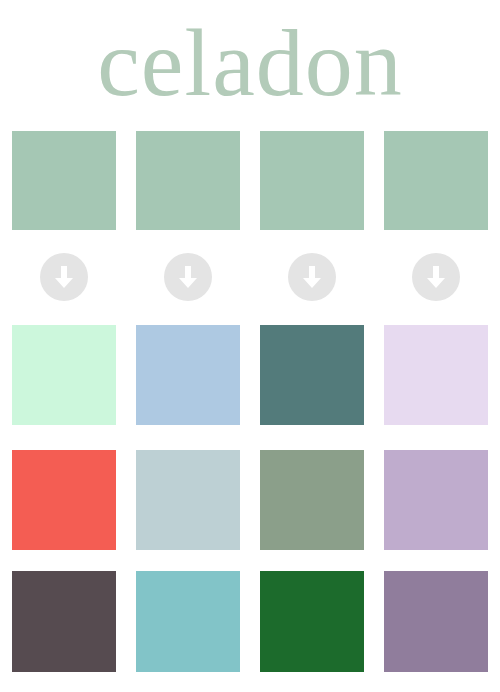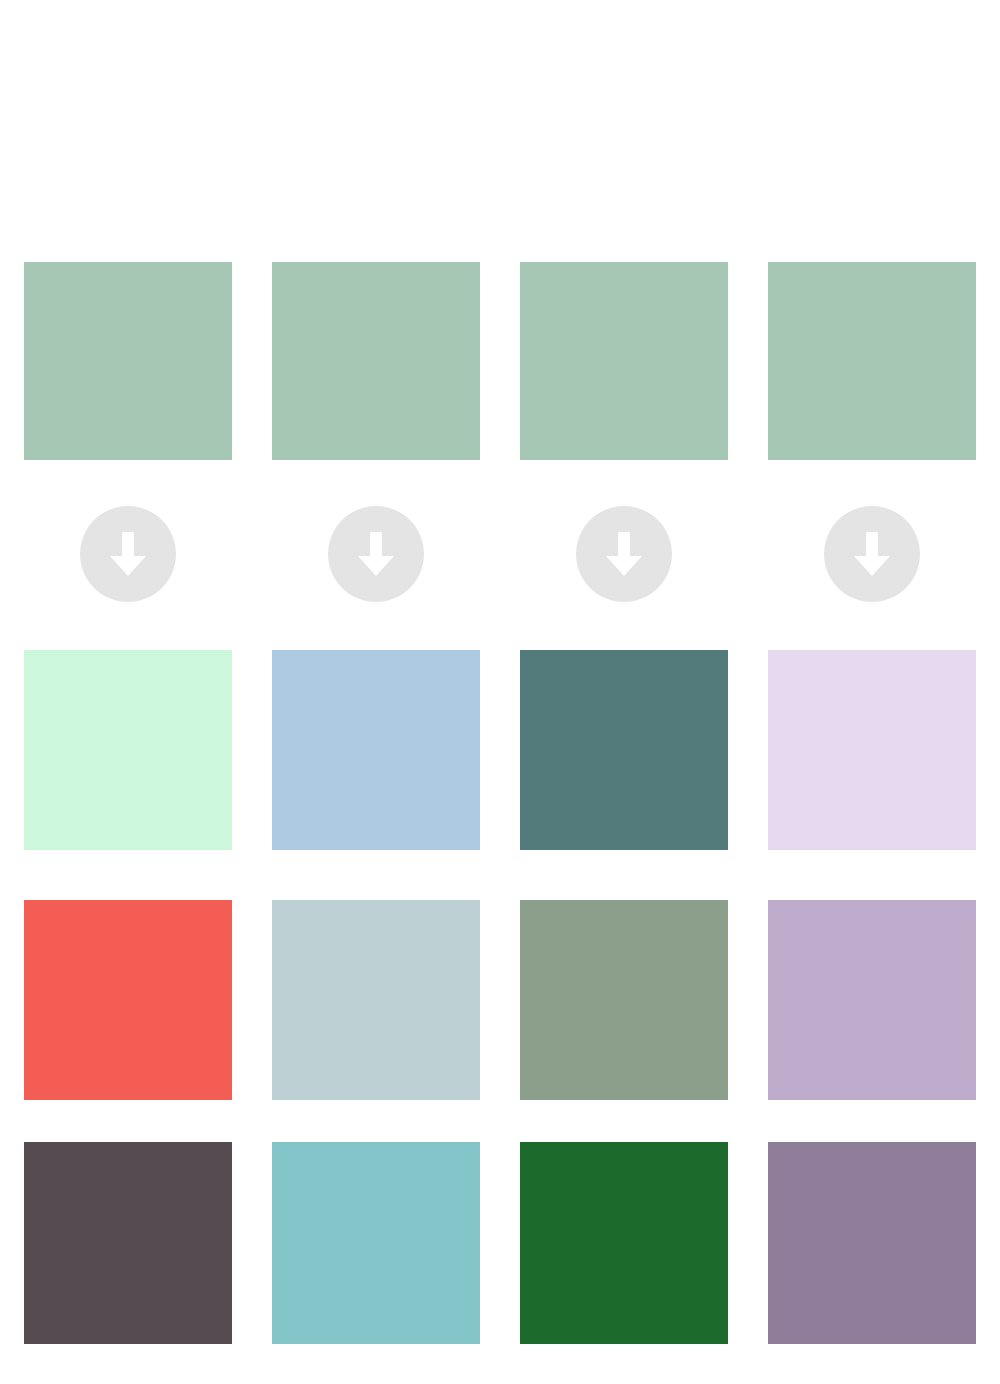--- a/index.html
+++ b/index.html
@@ -97,20 +97,23 @@
   }
   .arrow-circle svg {
     display: block;
   }
 </style>
 </head>
 <body style="background-color: rgb(255, 255, 255);">
 
 <div class="page">
 
+  <div class="title-wrap">
+    <h1 class="title" style="color: rgb(179, 203, 185);">celadon</h1>
+  </div>
 
   <div class="row row-source">
     <div class="swatch" style="background-color: rgb(165, 199, 180);"></div>
     <div class="swatch" style="background-color: rgb(165, 199, 180);"></div>
     <div class="swatch" style="background-color: rgb(165, 199, 180);"></div>
     <div class="swatch" style="background-color: rgb(165, 199, 180);"></div>
   </div>
 
   <div class="row-arrows">
     <div class="arrow-cell">

